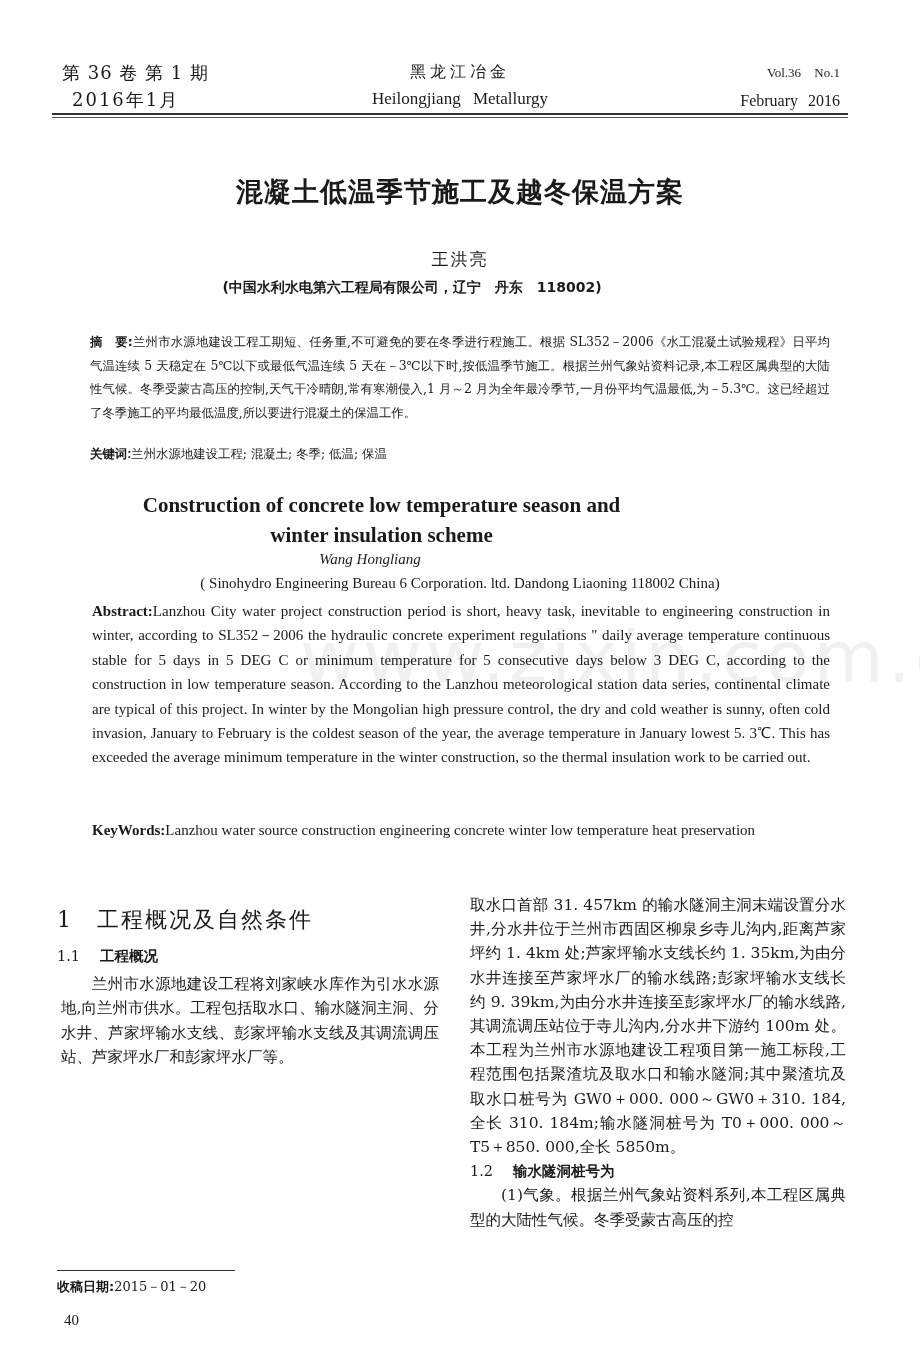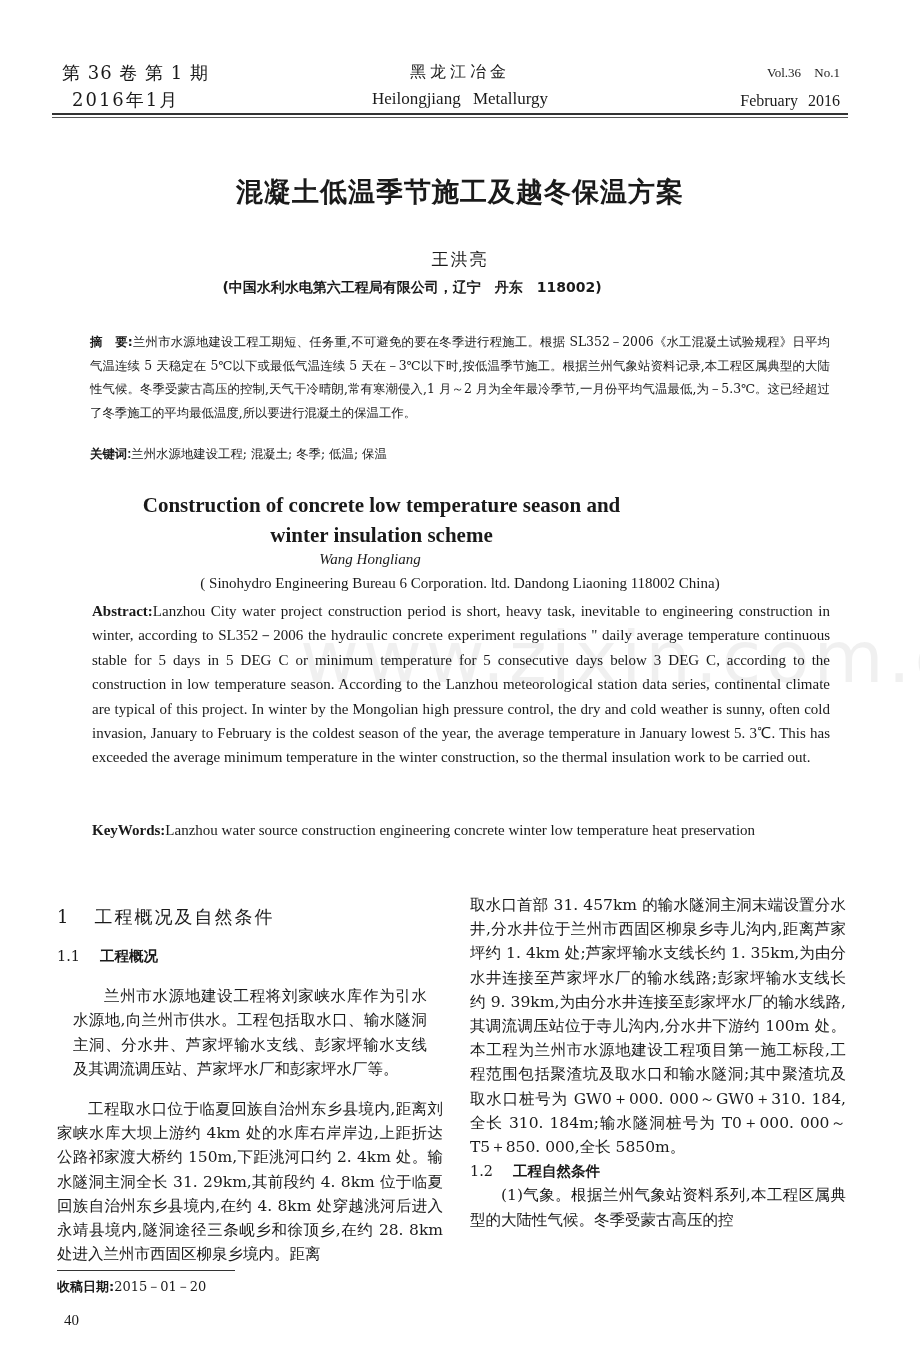--- a/index.html
+++ b/index.html
@@ -30,21 +30,21 @@
     .en-affil { left: 0; width: 920px; text-align: center; top: 575px; font-family: "Liberation Serif", serif; font-size: 15px; }
     .en-abs { left: 92px; width: 738px; top: 599px; font-family: "Liberation Serif", serif; font-size: 15px; line-height: 24.4px; text-align: justify; }
     .en-abs b, .en-kw b { font-weight: bold; }
     .en-kw { left: 92px; width: 738px; top: 818px; font-family: "Liberation Serif", serif; font-size: 15px; line-height: 24.4px; text-align: justify; }
 
     .watermark { left: 300px; top: 615px; font-family: "DejaVu Sans", sans-serif; font-size: 72px; color: rgba(0,0,0,0.06); letter-spacing: 4px; }
 
     .col { font-size: 15.5px; line-height: 24.2px; text-align: justify; }
     .col-left { left: 57px; width: 386px; }
     .col-right { left: 470px; width: 376px; }
-    .sec1 { left: 57px; top: 905px; font-size: 18px; letter-spacing: 2px; }
+    .sec1 { left: 57px; top: 905px; font-size: 22px; letter-spacing: 2px; }
     .sec1 .num { margin-right: 24px; }
     .subsec { font-size: 14.5px; }
     .subsec .num { margin-right: 20px; }
     .subsec b { font-family: "DejaVu Sans", sans-serif; }
     .p-indent { text-indent: 2em; }
 
     .foot-rule { left: 57px; width: 178px; top: 1270px; height: 1px; background: #333; }
     .received { left: 57px; top: 1278px; font-size: 13px; }
     .received b { font-family: "DejaVu Sans", sans-serif; }
     .pageno { left: 64px; top: 1312px; font-family: "Liberation Serif", serif; font-size: 15px; }
@@ -77,25 +77,24 @@
 
 <div class="abs watermark">www.zixin.com.cn</div>
 
 <div class="abs en-abs"><b>Abstract:</b><span>Lanzhou City water project construction period is short, heavy task, inevitable to engineering construction in winter, according to SL352－2006 the hydraulic concrete experiment regulations " daily average temperature continuous stable for 5 days in 5 DEG C or minimum temperature for 5 consecutive days below 3 DEG C, according to the construction in low temperature season. According to the Lanzhou meteorological station data series, continental climate are typical of this project. In winter by the Mongolian high pressure control, the dry and cold weather is sunny, often cold invasion, January to February is the coldest season of the year, the average temperature in January lowest 5. 3℃. This has exceeded the average minimum temperature in the winter construction, so the thermal insulation work to be carried out.</span></div>
 <div class="abs en-kw"><b>KeyWords:</b><span>Lanzhou water source construction engineering concrete winter low temperature heat preservation</span></div>
 
 <div class="abs sec1"><span class="num">1</span><span>工程概况及自然条件</span></div>
 
 <div class="abs col col-left" style="top:944px;">
   <div class="subsec"><span class="num">1.1</span><b>工程概况</b></div>
-  <p class="p-indent" style="margin:16px;">兰州市水源地建设工程将刘家峡水库作为引水水源地,向兰州市供水。工程包括取水口、输水隧洞主洞、分水井、芦家坪输水支线、彭家坪输水支线及其调流调压站、芦家坪水厂和彭家坪水厂等。</p>
-  <p class="p-indent" style="margin:0;">工程取水口位于临夏回族自治州东乡县境内,距离刘家峡水库大坝上游约 4km 处的水库右岸岸边,上距折达公路祁家渡大桥约 150m,下距洮河口约 2. 4km 处。输水隧洞主洞全长 31. 29km,其前段约 4. 8km 位于临夏回族自治州东乡县境内,在约 4. 8km 处穿越洮河后进入永靖县境内,隧洞途径三条岘乡和徐顶乡,在约 28. 8km 处进入兰州市西固区柳泉乡境内。距离</p>
+  <p class="p-indent" style="margin:4px;">兰州市水源地建设工程将刘家峡水库作为引水水源地,向兰州市供水。工程包括取水口、输水隧洞主洞、分水井、芦家坪输水支线、彭家坪输水支线及其调流调压站、芦家坪水厂和彭家坪水厂等。</p>
 </div>
 
 <div class="abs col col-right" style="top:893px;">
   <p style="margin:0;">取水口首部 31. 457km 的输水隧洞主洞末端设置分水井,分水井位于兰州市西固区柳泉乡寺儿沟内,距离芦家坪约 1. 4km 处;芦家坪输水支线长约 1. 35km,为由分水井连接至芦家坪水厂的输水线路;彭家坪输水支线长约 9. 39km,为由分水井连接至彭家坪水厂的输水线路,其调流调压站位于寺儿沟内,分水井下游约 100m 处。本工程为兰州市水源地建设工程项目第一施工标段,工程范围包括聚渣坑及取水口和输水隧洞;其中聚渣坑及取水口桩号为 GW0＋000. 000～GW0＋310. 184,全长 310. 184m;输水隧洞桩号为 T0＋000. 000～T5＋850. 000,全长 5850m。</p>
-  <div class="subsec"><span class="num">1.2</span><b>工程自然条件</b></div>
+  <div class="subsec"><span class="num">1.2</span><b>输水隧洞桩号为</b></div>
   <p class="p-indent" style="margin:0;">(1)气象。根据兰州气象站资料系列,本工程区属典型的大陆性气候。冬季受蒙古高压的控</p>
 </div>
 
 <div class="abs foot-rule"></div>
 <div class="abs received"><b>收稿日期:</b><span>2015－01－20</span></div>
 <div class="abs pageno">40</div>
 
 </body></html>

